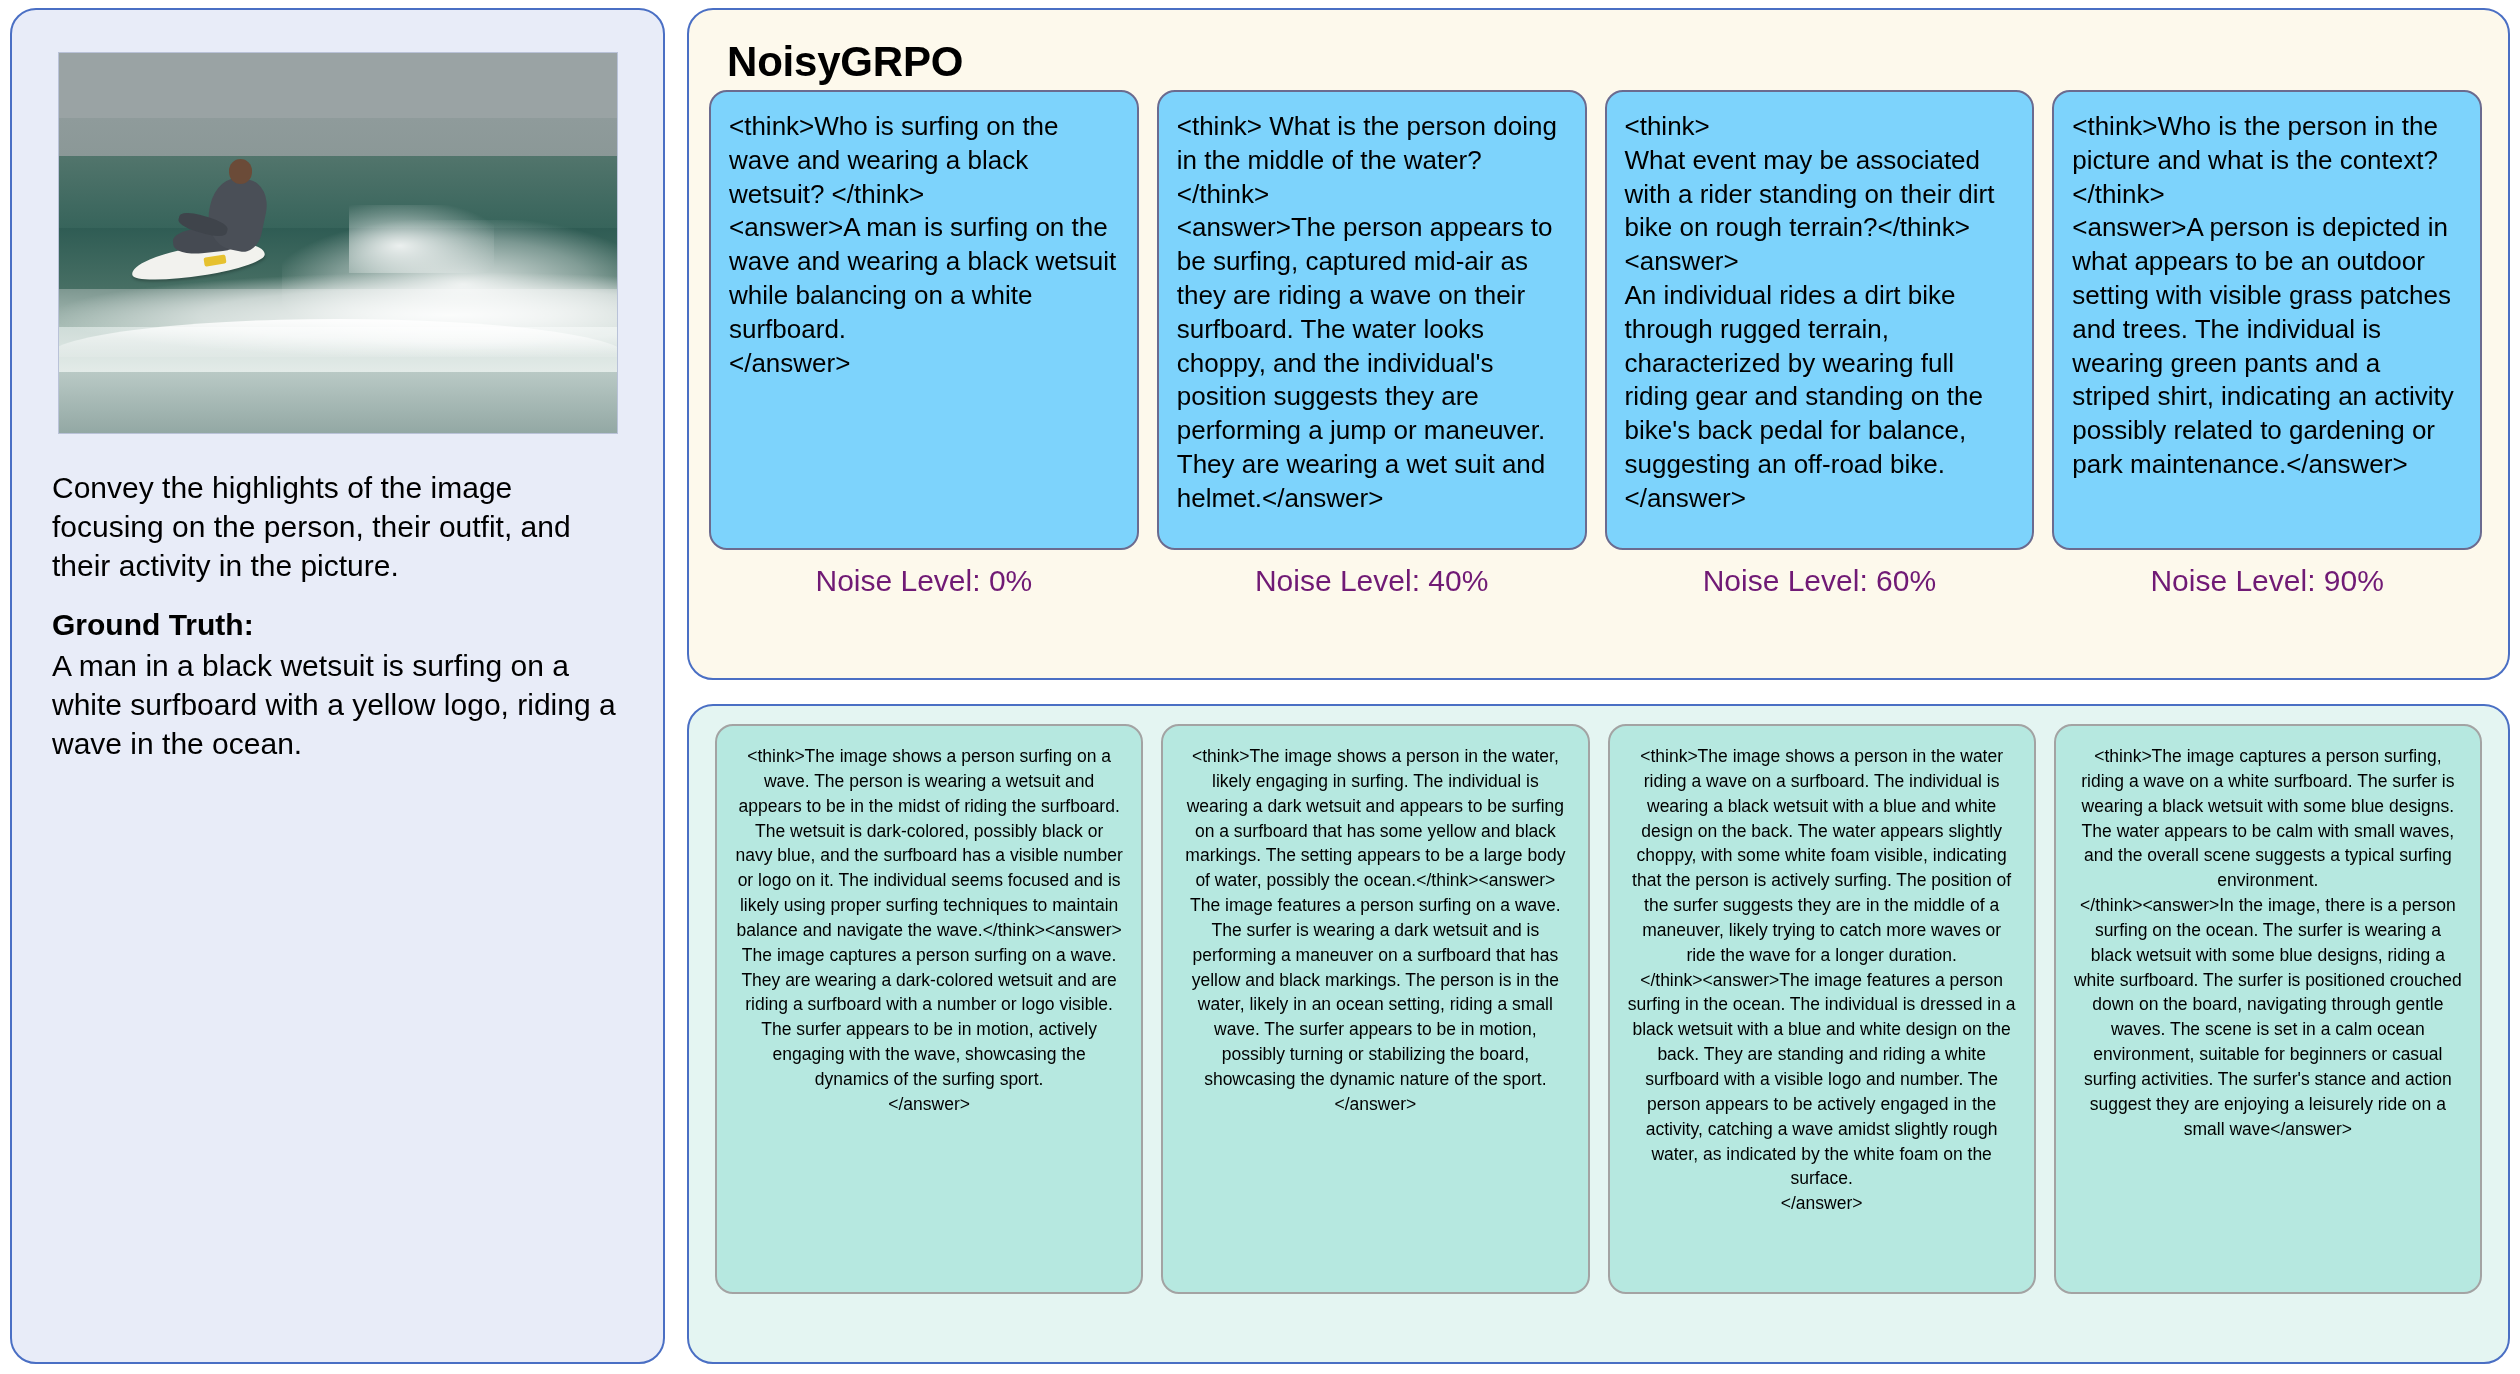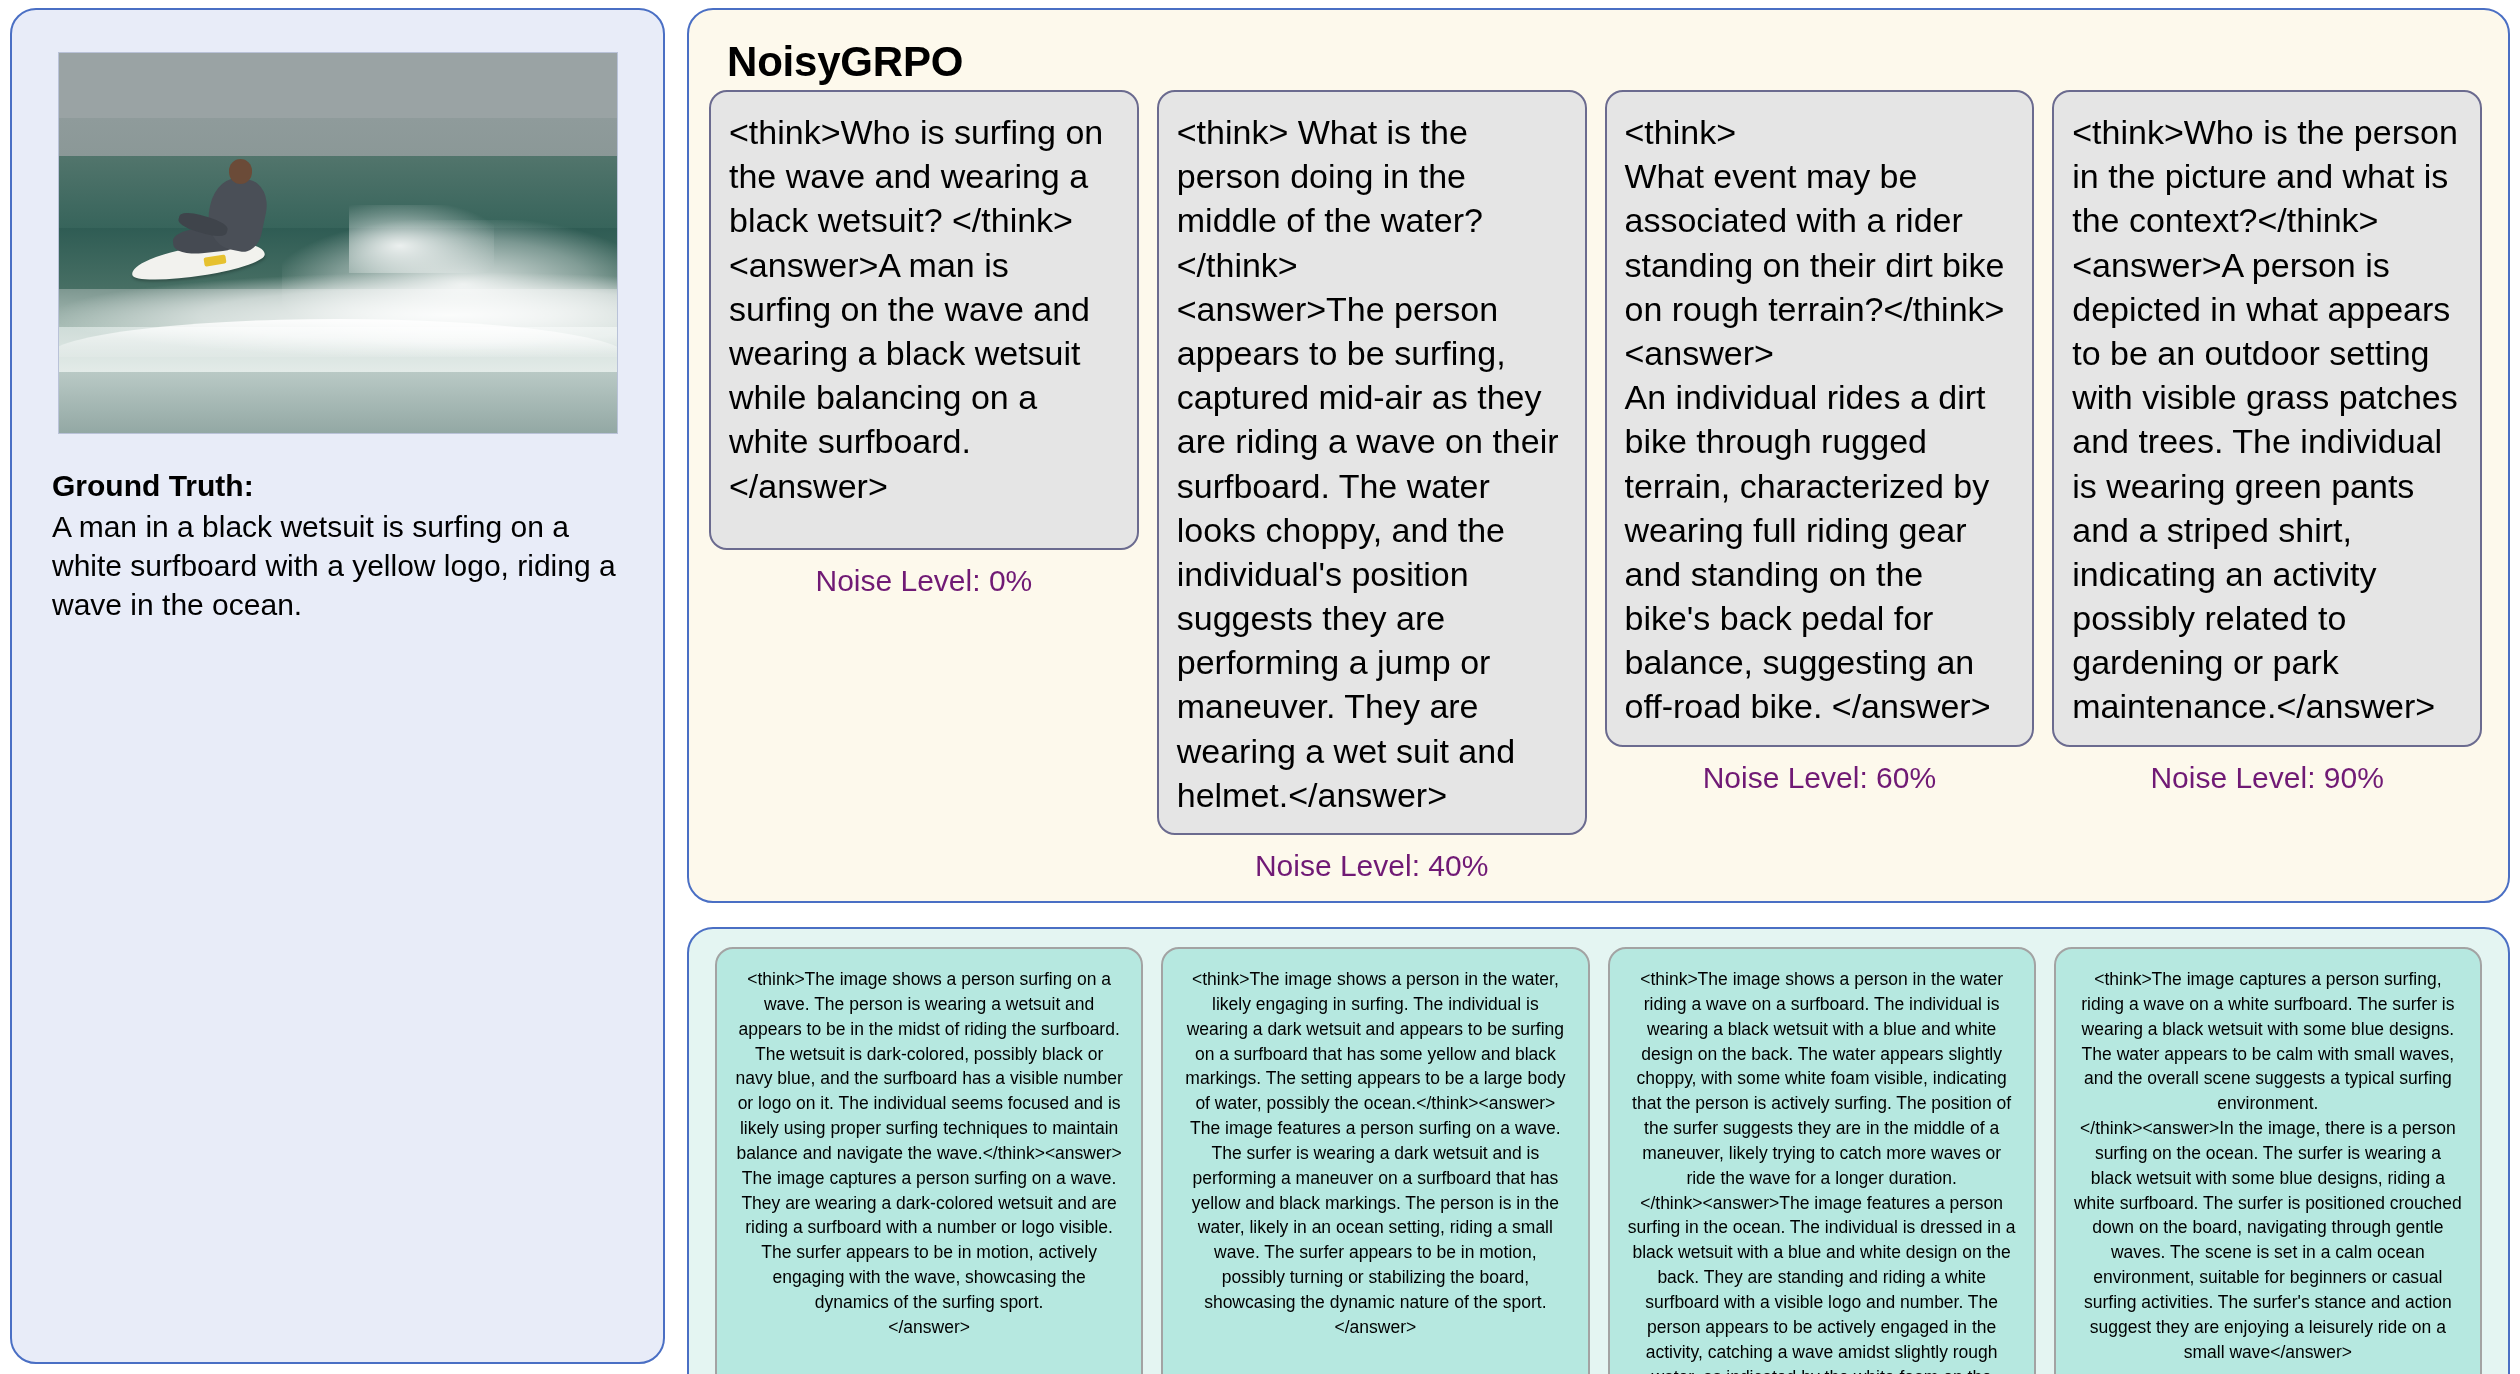--- a/index.html
+++ b/index.html
@@ -195,24 +195,24 @@
     flex-direction: column;
     align-items: center;
   }
 
   .card {
     width: 100%;
     border-radius: 18px;
     padding: 18px 18px 16px 18px;
   }
   .card.noisy-card {
-    background: #e5e5e5;
+    background: #7dd3fc;
     border: 2px solid #6b6b8f;
     min-height: 460px;
-    font-size: 34px;
+    font-size: 26px;
     line-height: 1.3;
     color: #000;
     white-space: pre-wrap;
   }
   .card.grpo-card {
     background: #b6e8e0;
     border: 2px solid #a3a3a3;
     min-height: 570px;
     font-size: 17.5px;
     line-height: 1.42;
@@ -241,20 +241,21 @@
       <div class="wave-crest"></div>
       <div class="surfboard"></div>
       <div class="board-logo"></div>
       <div class="surfer-legs"></div>
       <div class="surfer-torso"></div>
       <div class="surfer-arm"></div>
       <div class="surfer-head"></div>
     </div>
 
     <div class="q-block">
+      <div class="q-text">Convey the highlights of the image focusing on the person, their outfit, and their activity in the picture.</div>
       <div class="gt-label">Ground Truth:</div>
       <div class="gt-text">A man in a black wetsuit is surfing on a white surfboard with a yellow logo, riding a wave in the ocean.</div>
     </div>
   </div>
 
   <div class="right-side">
 
     <div class="section noisy">
       <div class="section-title">NoisyGRPO</div>
       <div class="cards">

